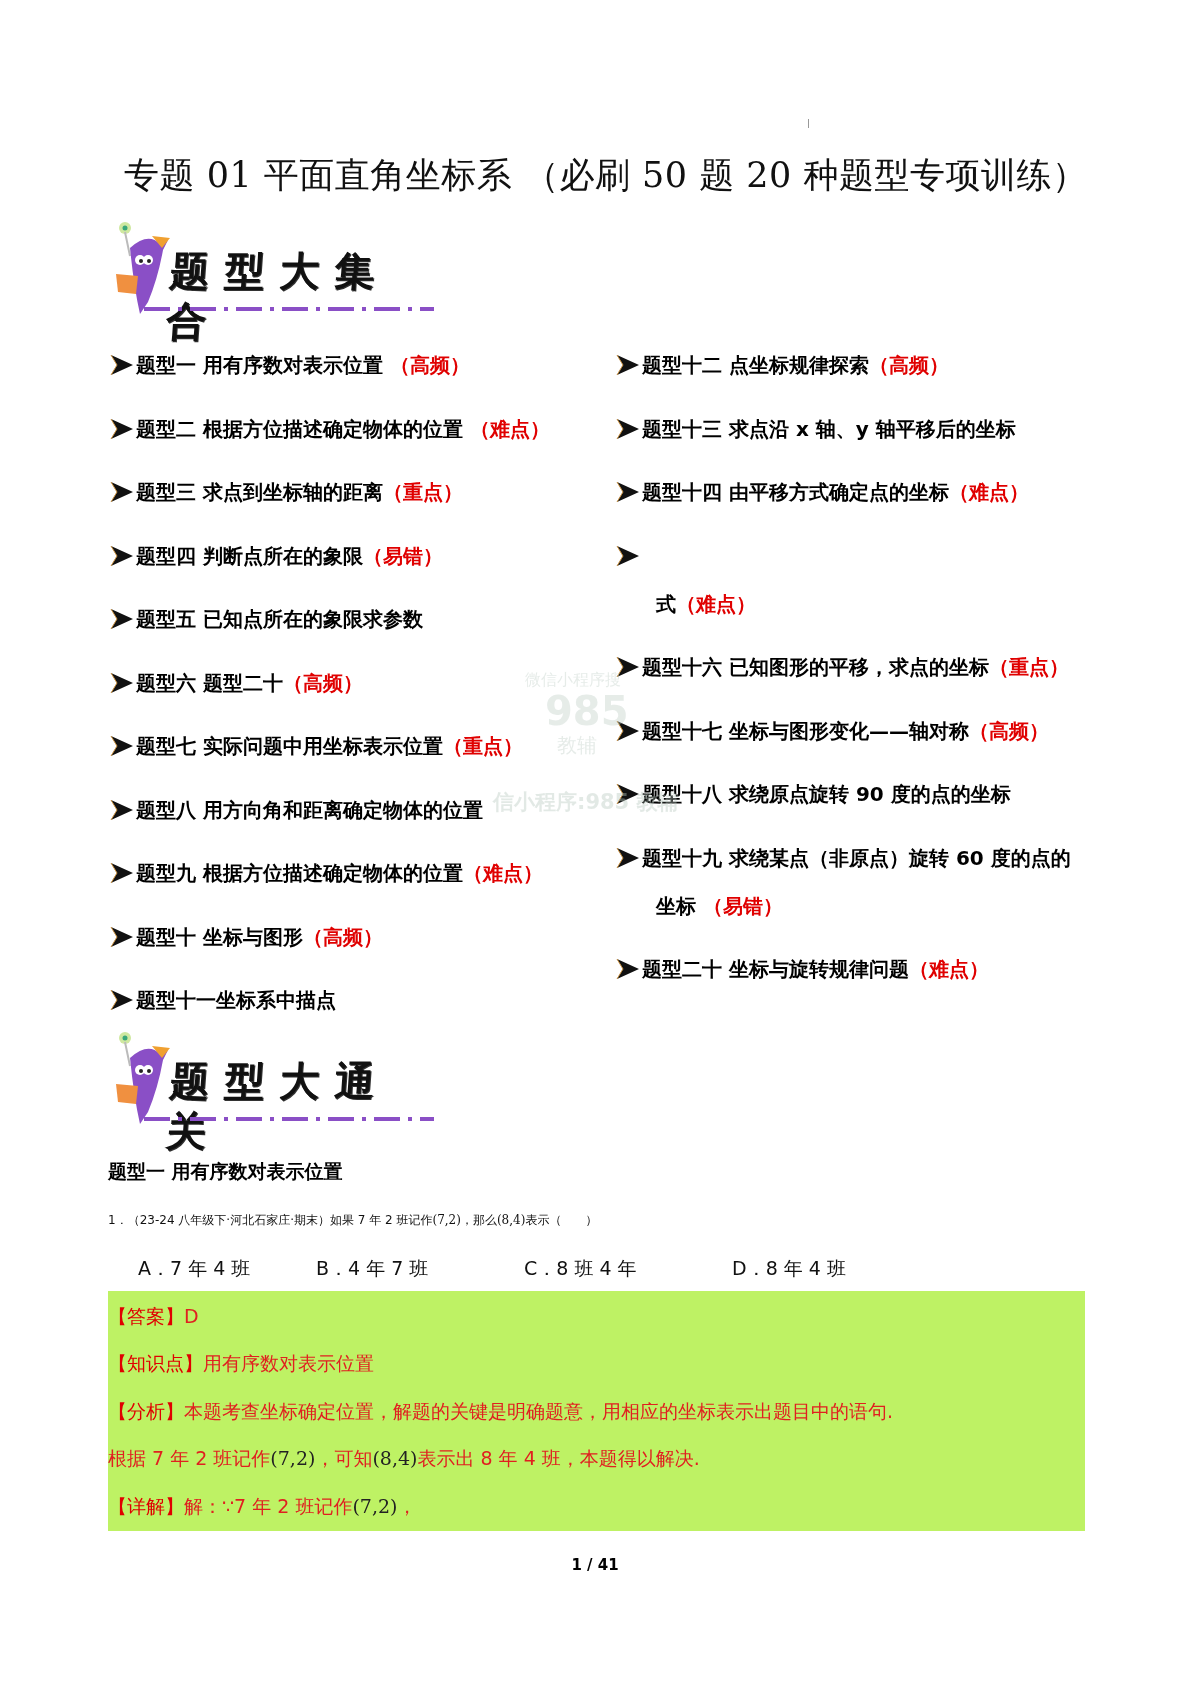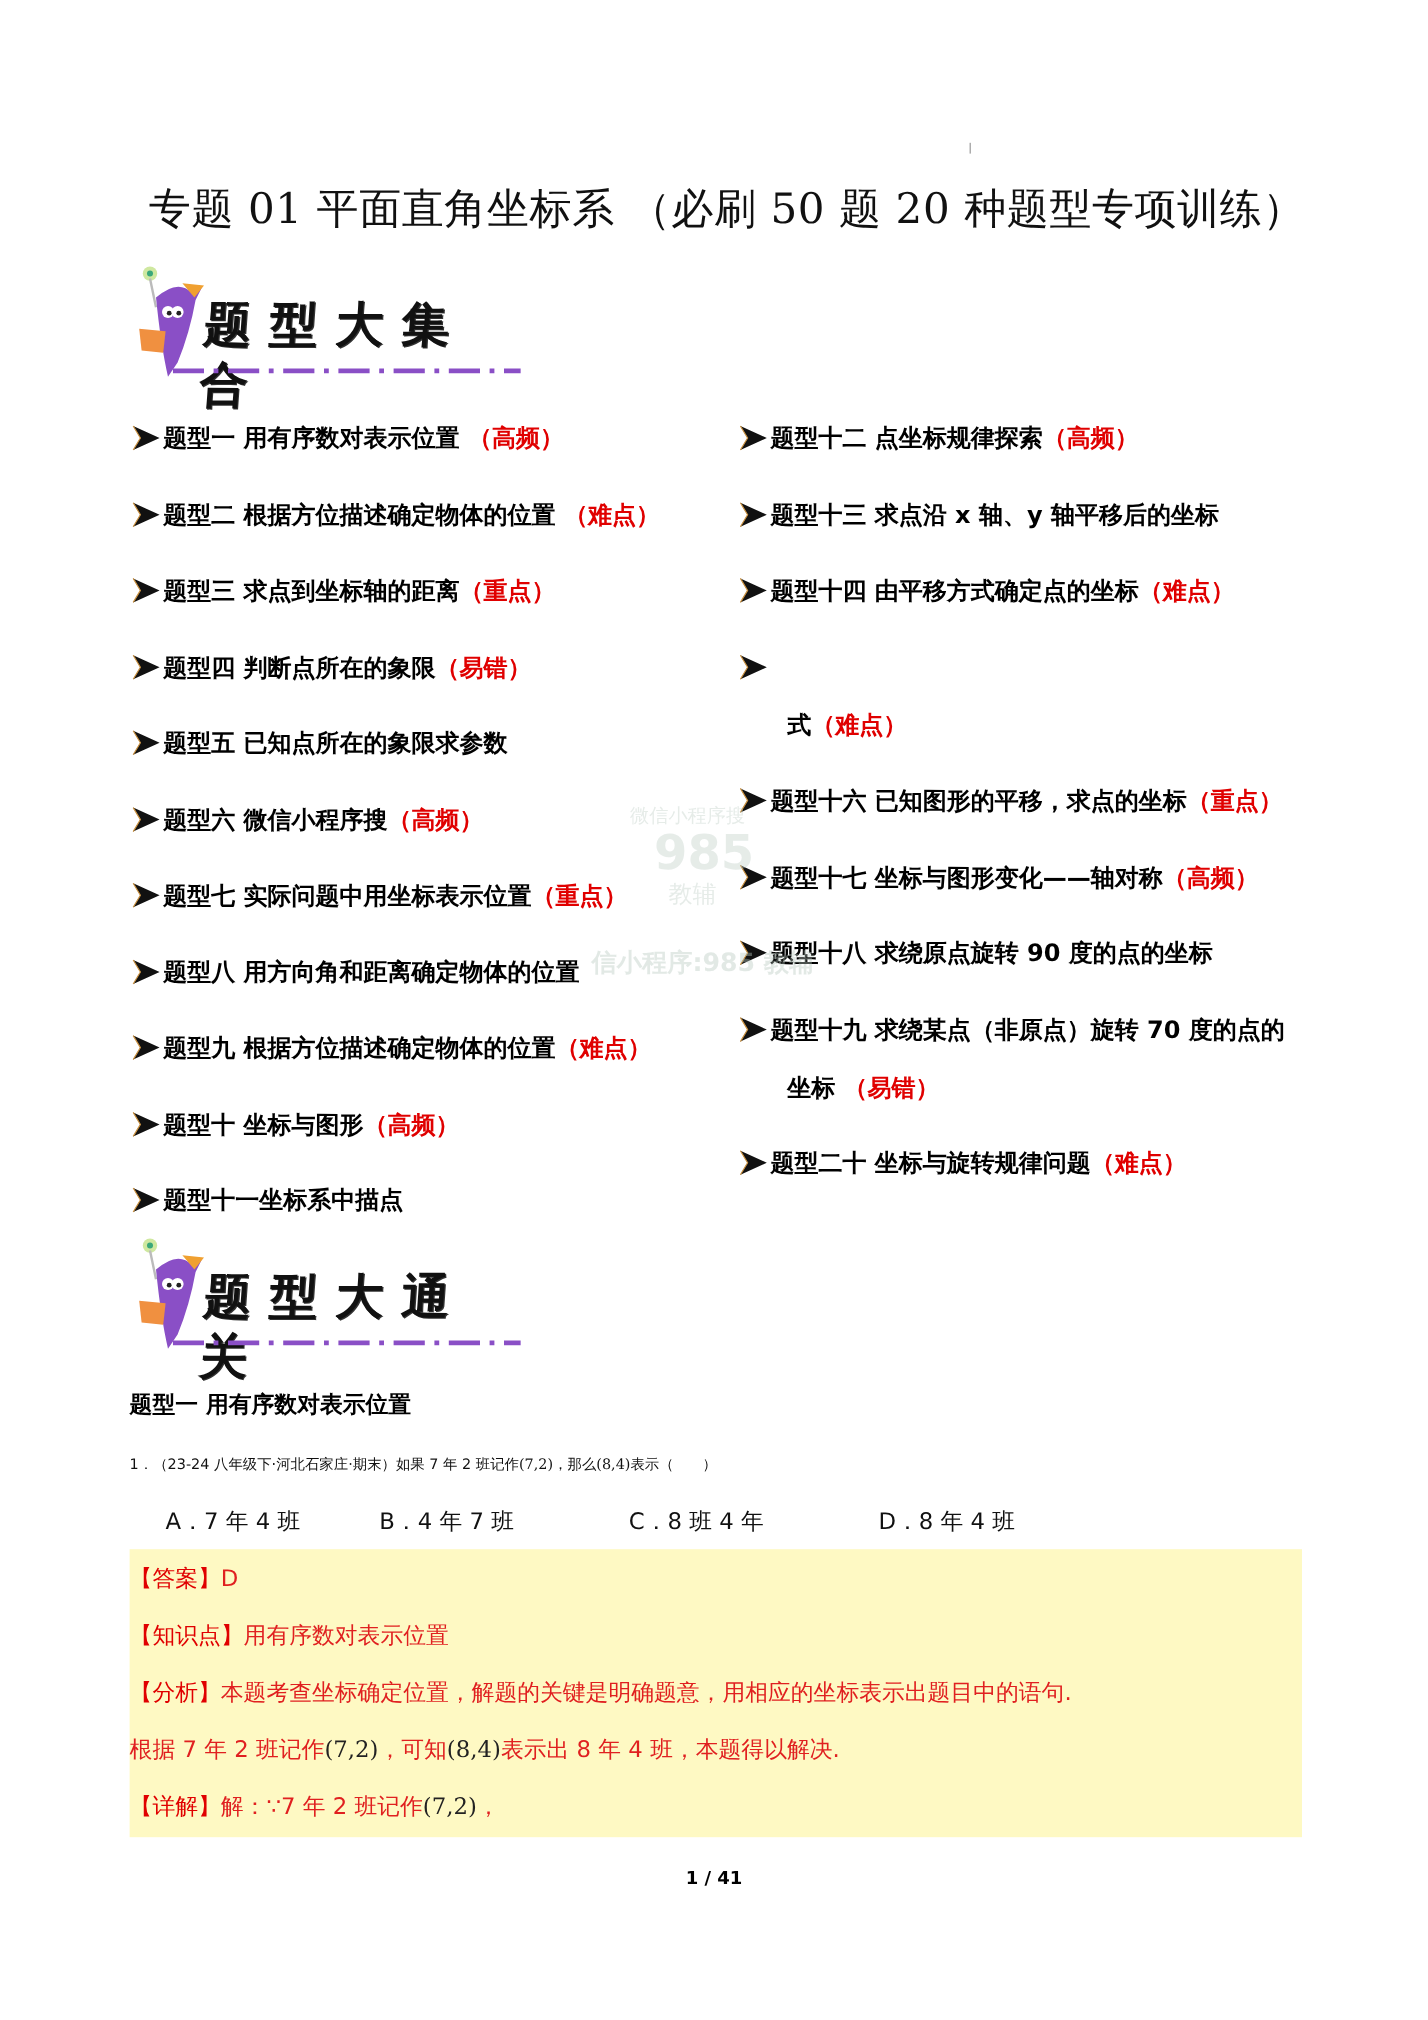--- a/index.html
+++ b/index.html
@@ -16,21 +16,21 @@
                    text-shadow:1px 1px 0 #333; transform:skewX(-4deg); }
   .banner .dash { position:absolute; left:36px; top:88px; width:290px; height:6px; }
   .toc-item { font-weight:bold; font-size:20px; line-height:26px; white-space:nowrap; }
   .toc-item .arrow { display:inline-block; width:24px; height:22px; vertical-align:-4px; margin-right:2px; }
   .toc-item .tag { color:#e00000; }
   .toc-item .cont { position:absolute; left:40px; top:48px; white-space:nowrap; }
   .sec-head { left:108px; top:1158px; font-weight:bold; font-size:19px; line-height:26px; white-space:nowrap; }
   .question { left:108px; top:1206px; font-size:12px; line-height:28px; white-space:nowrap; color:#111; }
   .serif { font-family:"DejaVu Serif","Liberation Serif",serif; }
   .opt { top:1254px; font-size:19px; line-height:28px; white-space:nowrap; color:#111; }
-  .answer-box { left:108px; top:1291px; width:977px; height:240px; background:#fef9c3; }
+  .answer-box { left:108px; top:1291px; width:977px; height:240px; background:#bef264; }
   .ans-line { position:absolute; left:0; font-size:19px; line-height:28px; color:#e02020; white-space:nowrap; }
   .ans-line .br { color:#e00000; }
   .ans-line .math { font-family:"DejaVu Serif","Liberation Serif",serif; color:#222; }
   .pageno { left:0; width:1190px; top:1556px; text-align:center; font-weight:bold; font-size:15px; }
   .watermark { left:505px; top:670px; width:180px; height:140px; opacity:0.35; }
   .wm-text { position:absolute; font-size:21px; color:#b9c9c0; white-space:nowrap; }
 </style>
 </head>
 <body>
 
@@ -74,21 +74,21 @@
         <path d="M1 1 L23 11 L1 21 L7 11Z" fill="#111"></path>
         <path d="M1 1 L7 11 L1 21" fill="none" stroke="#c89040" stroke-width="1"></path>
       </svg><span>题型四    判断点所在的象限</span><span class="tag">（易错）</span></div>
     <div class="abs toc-item" style="left: 110px; top: 606px;"><svg class="arrow" viewBox="0 0 24 22">
         <path d="M1 1 L23 11 L1 21 L7 11Z" fill="#111"></path>
         <path d="M1 1 L7 11 L1 21" fill="none" stroke="#c89040" stroke-width="1"></path>
       </svg><span>题型五  已知点所在的象限求参数</span><span class="tag"></span></div>
     <div class="abs toc-item" style="left: 110px; top: 669.5px;"><svg class="arrow" viewBox="0 0 24 22">
         <path d="M1 1 L23 11 L1 21 L7 11Z" fill="#111"></path>
         <path d="M1 1 L7 11 L1 21" fill="none" stroke="#c89040" stroke-width="1"></path>
-      </svg><span>题型六    微信小程序搜</span><span class="tag">（高频）</span></div>
+      </svg><span>题型六    题型二十</span><span class="tag">（高频）</span></div>
     <div class="abs toc-item" style="left: 110px; top: 733px;"><svg class="arrow" viewBox="0 0 24 22">
         <path d="M1 1 L23 11 L1 21 L7 11Z" fill="#111"></path>
         <path d="M1 1 L7 11 L1 21" fill="none" stroke="#c89040" stroke-width="1"></path>
       </svg><span>题型七  实际问题中用坐标表示位置</span><span class="tag">（重点）</span></div>
     <div class="abs toc-item" style="left: 110px; top: 796.5px;"><svg class="arrow" viewBox="0 0 24 22">
         <path d="M1 1 L23 11 L1 21 L7 11Z" fill="#111"></path>
         <path d="M1 1 L7 11 L1 21" fill="none" stroke="#c89040" stroke-width="1"></path>
       </svg><span>题型八    用方向角和距离确定物体的位置</span><span class="tag"></span></div>
     <div class="abs toc-item" style="left: 110px; top: 860px;"><svg class="arrow" viewBox="0 0 24 22">
         <path d="M1 1 L23 11 L1 21 L7 11Z" fill="#111"></path>
@@ -129,21 +129,21 @@
         <path d="M1 1 L23 11 L1 21 L7 11Z" fill="#111"></path>
         <path d="M1 1 L7 11 L1 21" fill="none" stroke="#c89040" stroke-width="1"></path>
       </svg><span>题型十七  坐标与图形变化——轴对称</span><span class="tag">（高频）</span></div>
     <div class="abs toc-item" style="left: 616px; top: 781px;"><svg class="arrow" viewBox="0 0 24 22">
         <path d="M1 1 L23 11 L1 21 L7 11Z" fill="#111"></path>
         <path d="M1 1 L7 11 L1 21" fill="none" stroke="#c89040" stroke-width="1"></path>
       </svg><span>题型十八  求绕原点旋转 90 度的点的坐标</span><span class="tag"></span></div>
     <div class="abs toc-item" style="left: 616px; top: 844.5px;"><svg class="arrow" viewBox="0 0 24 22">
         <path d="M1 1 L23 11 L1 21 L7 11Z" fill="#111"></path>
         <path d="M1 1 L7 11 L1 21" fill="none" stroke="#c89040" stroke-width="1"></path>
-      </svg><span>题型十九  求绕某点（非原点）旋转 70 度的点的</span><span class="tag"></span><div class="cont"><span>坐标 </span><span class="tag"> （易错）</span></div></div>
+      </svg><span>题型十九  求绕某点（非原点）旋转 60 度的点的</span><span class="tag"></span><div class="cont"><span>坐标 </span><span class="tag"> （易错）</span></div></div>
     <div class="abs toc-item" style="left: 616px; top: 956px;"><svg class="arrow" viewBox="0 0 24 22">
         <path d="M1 1 L23 11 L1 21 L7 11Z" fill="#111"></path>
         <path d="M1 1 L7 11 L1 21" fill="none" stroke="#c89040" stroke-width="1"></path>
       </svg><span>题型二十  坐标与旋转规律问题</span><span class="tag">（难点）</span></div>
   </div>
 
 <div class="abs watermark">
   <span class="wm-text" style="left:20px;top:0;font-size:16px;">微信小程序搜</span>
   <span class="wm-text" style="left:40px;top:18px;font-size:40px;font-weight:bold;">985</span>
   <span class="wm-text" style="left:52px;top:62px;font-size:20px;">教辅</span>

